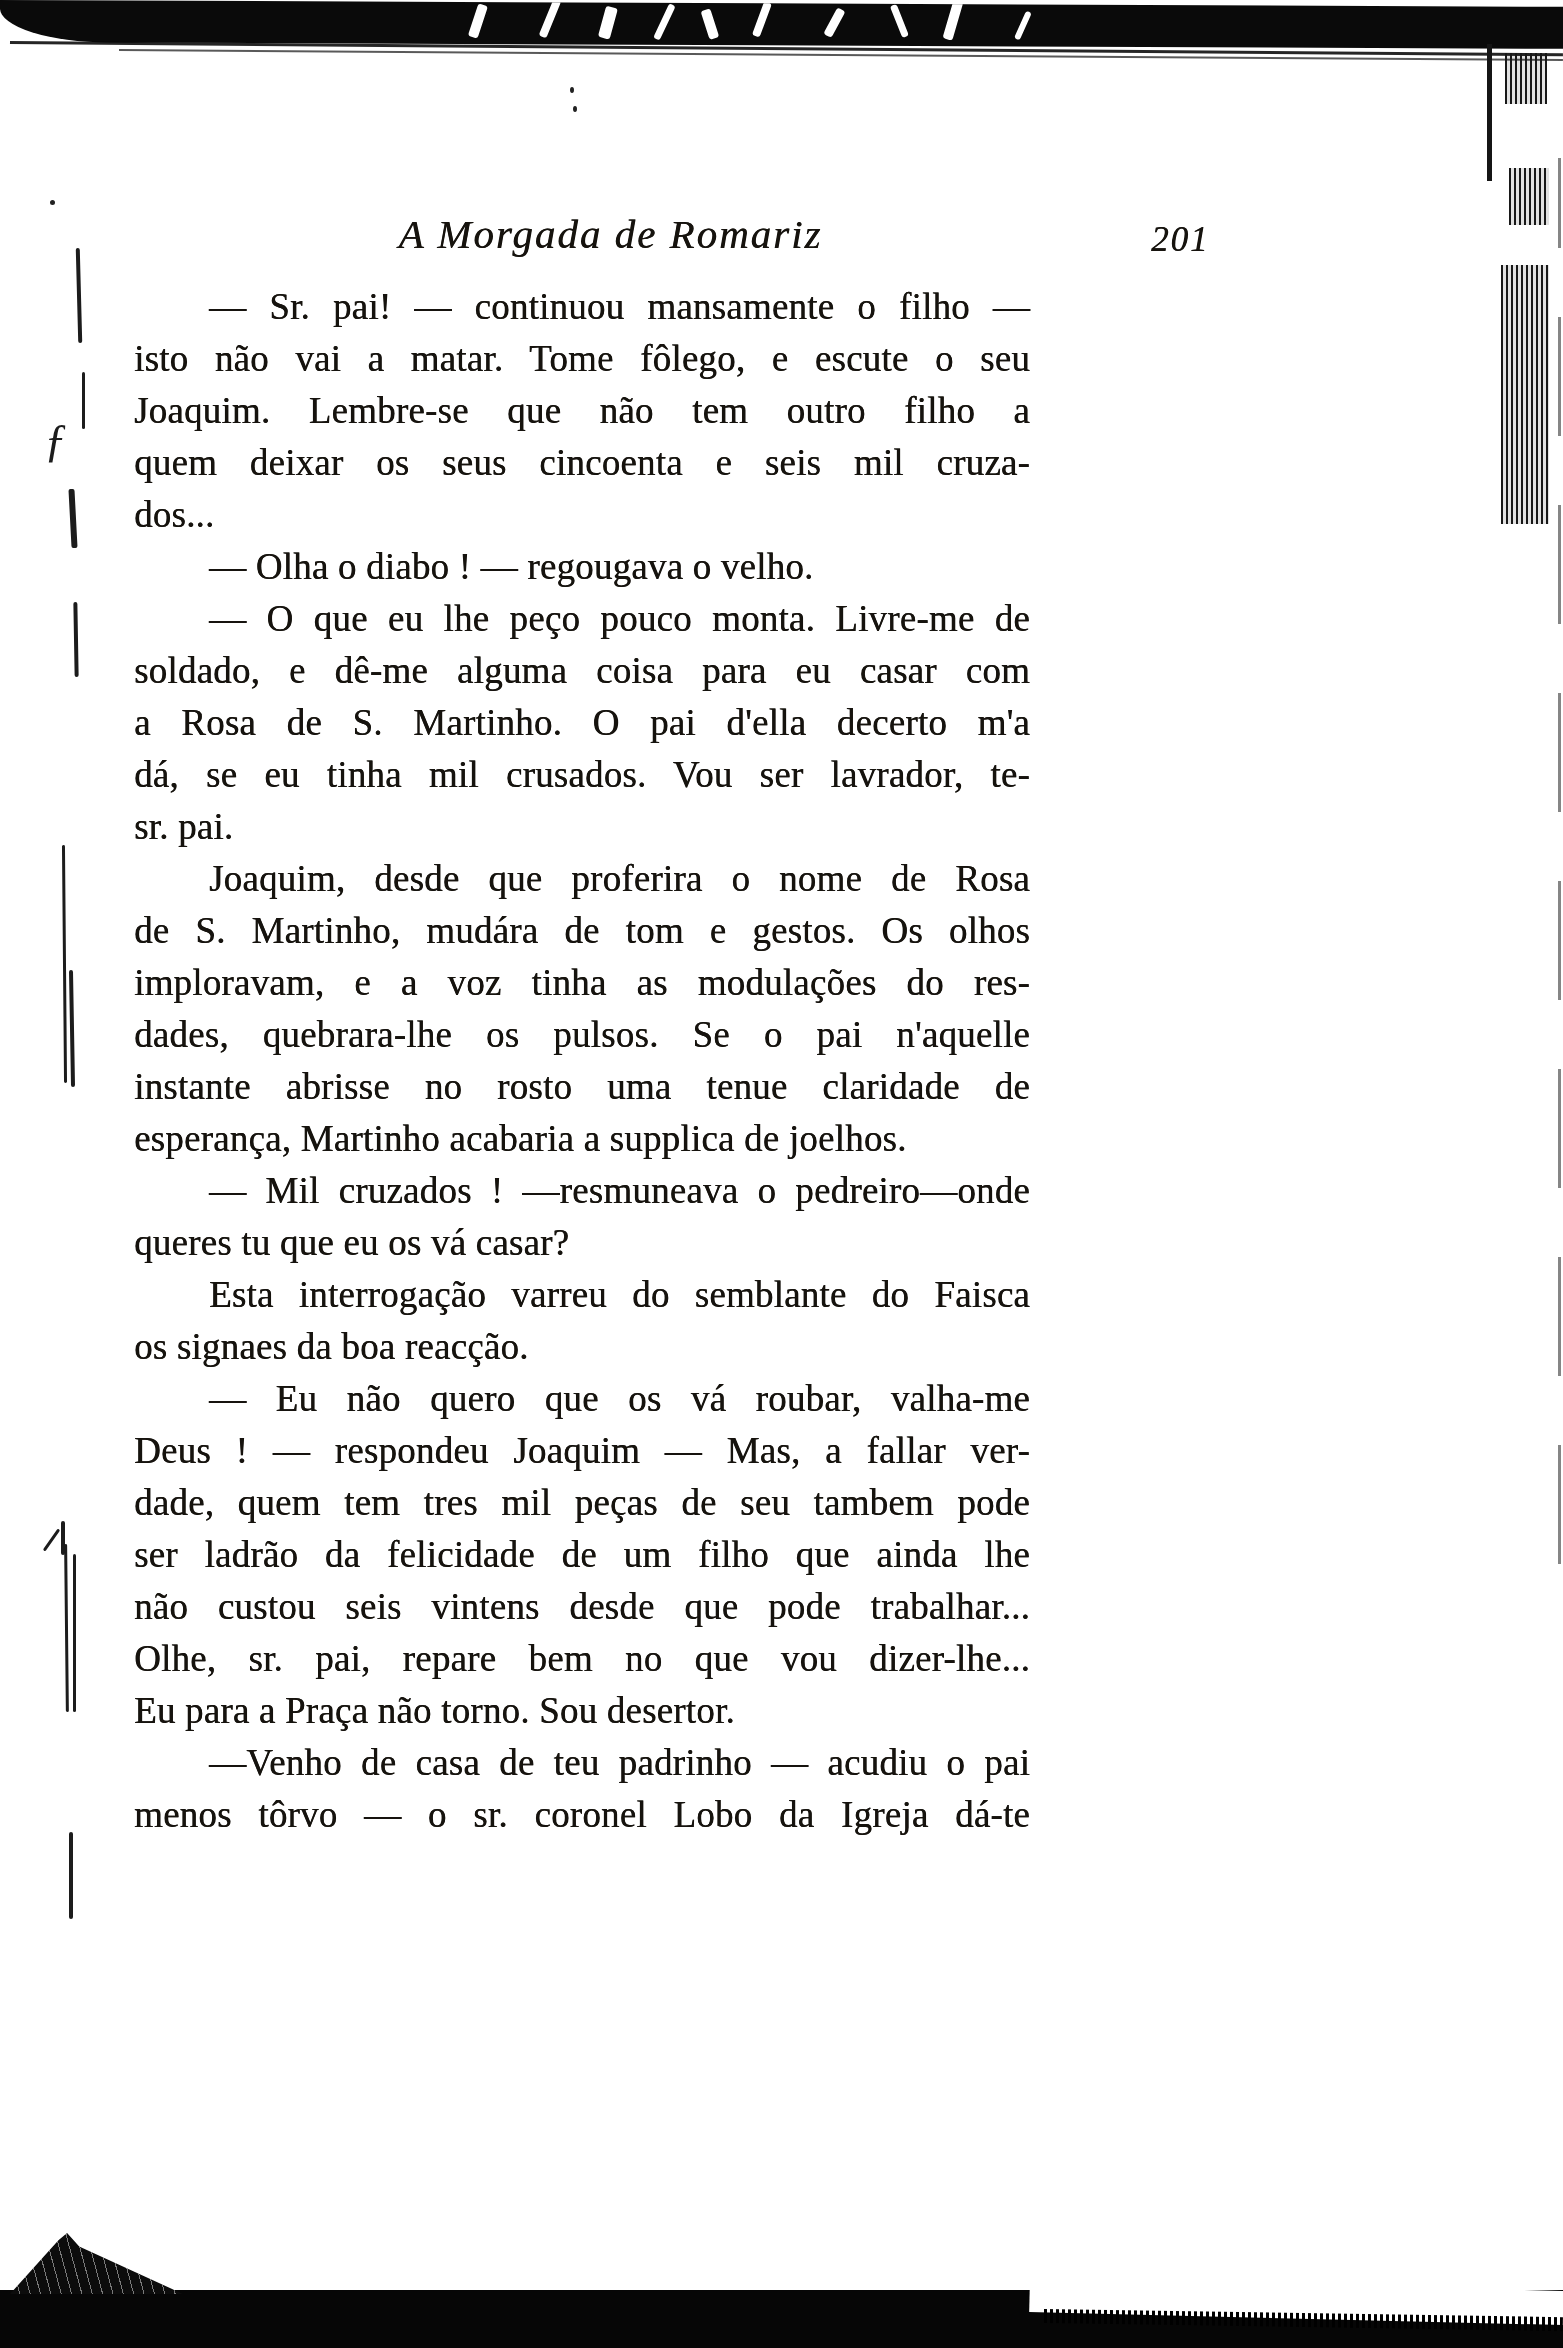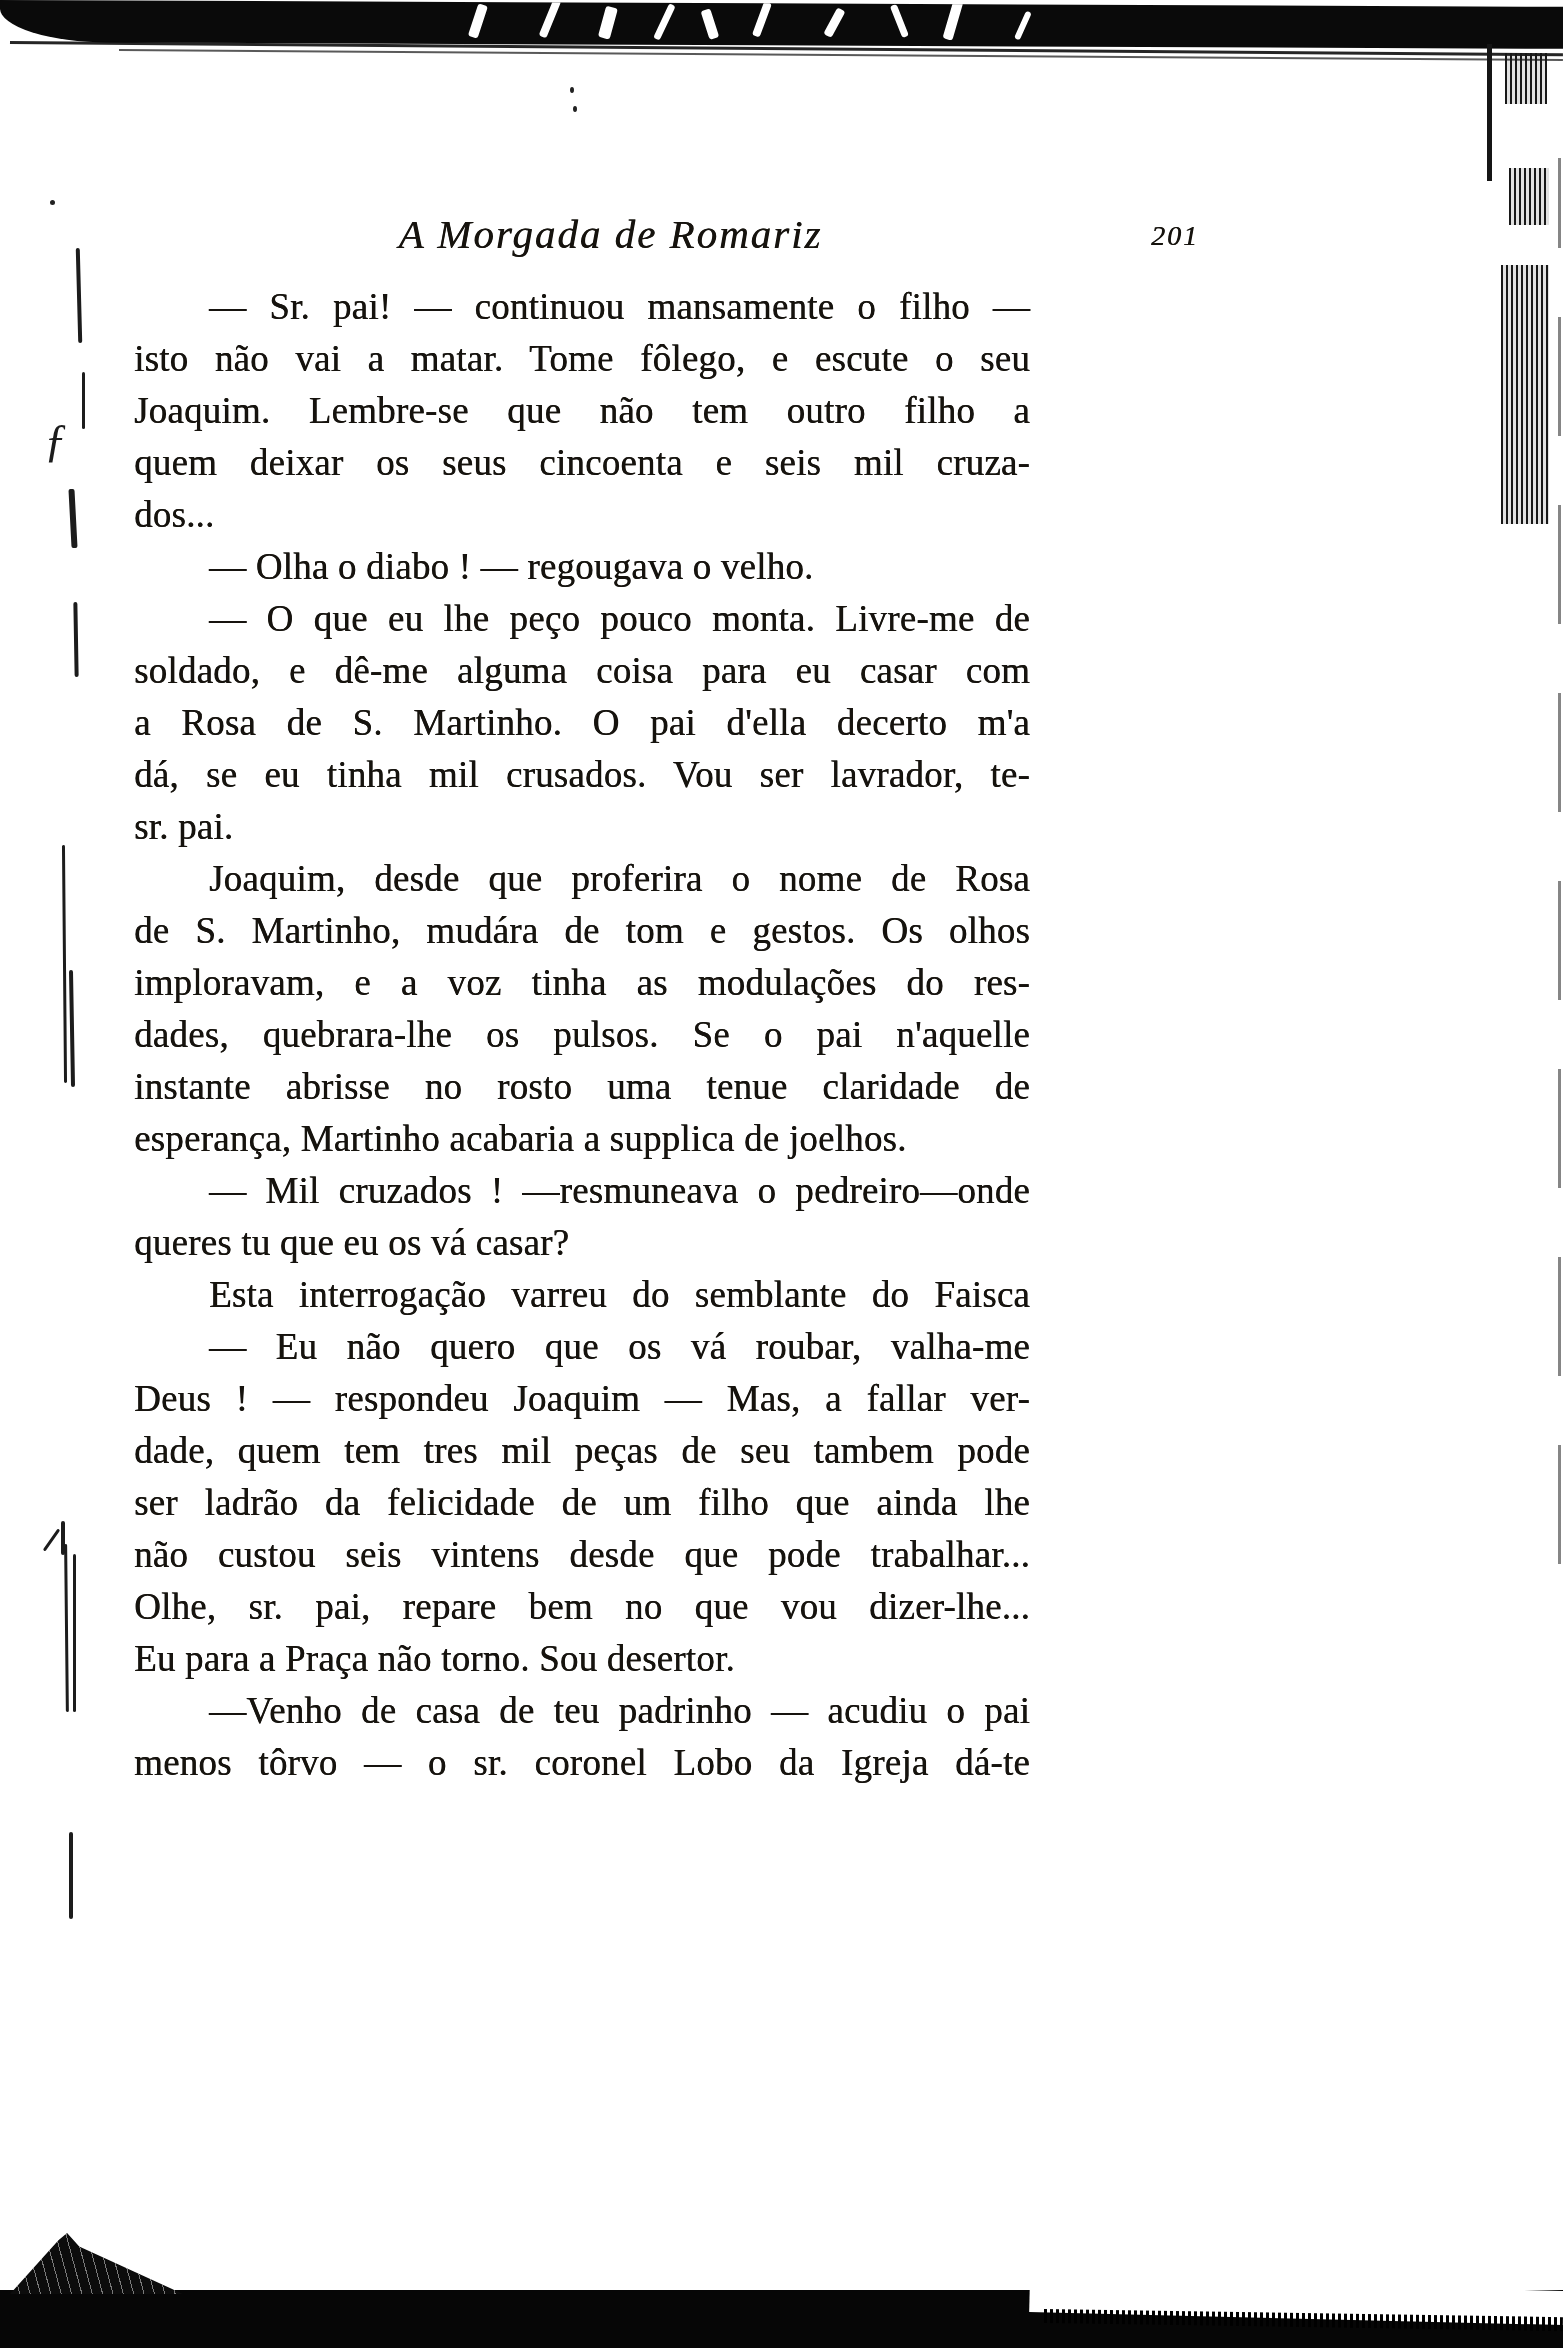--- a/index.html
+++ b/index.html
@@ -13,21 +13,21 @@
   
   .running-title{
     position:absolute;top:210px;left:134px;width:896px;
     text-align:center;padding-left:57px;box-sizing:border-box;
     font-style:italic;font-size:41px;color:#16130e;
     letter-spacing:2px;white-space:nowrap;
     text-shadow:0.4px 0 0 currentColor;
   }
   .page-number{
     position:absolute;top:220px;left:1151px;
-    font-style:italic;font-size:28px;color:#16130e;
+    font-style:italic;font-size:35px;color:#16130e;
     letter-spacing:2px;
     text-shadow:0.5px 0 0 currentColor;
   }
 
   
   .text-column{
     position:absolute;top:281px;left:134px;width:896px;
     color:#16130e;font-size:37px;letter-spacing:0.2px;
     text-shadow:0.4px 0 0 currentColor;
   }
@@ -173,20 +173,21 @@
         <div class="line">dades, quebrara-lhe os pulsos. Se o pai n'aquelle</div>
         <div class="line">instante abrisse no rosto uma tenue claridade de</div>
         <div class="line last">esperança, Martinho acabaria a supplica de joelhos.</div>
       </div>
       <div class="paragraph">
         <div class="line first">— Mil cruzados ! —resmuneava o pedreiro—onde</div>
         <div class="line last">queres tu que eu os vá casar?</div>
       </div>
       <div class="paragraph">
         <div class="line first">Esta interrogação varreu do semblante do Faisca</div>
+        <div class="line last">os signaes da boa reacção.</div>
       </div>
       <div class="paragraph">
         <div class="line first">— Eu não quero que os vá roubar, valha-me</div>
         <div class="line">Deus ! — respondeu Joaquim — Mas, a fallar ver-</div>
         <div class="line">dade, quem tem tres mil peças de seu tambem pode</div>
         <div class="line">ser ladrão da felicidade de um filho que ainda lhe</div>
         <div class="line">não custou seis vintens desde que pode trabalhar...</div>
         <div class="line">Olhe, sr. pai, repare bem no que vou dizer-lhe...</div>
         <div class="line last">Eu para a Praça não torno. Sou desertor.</div>
       </div>

